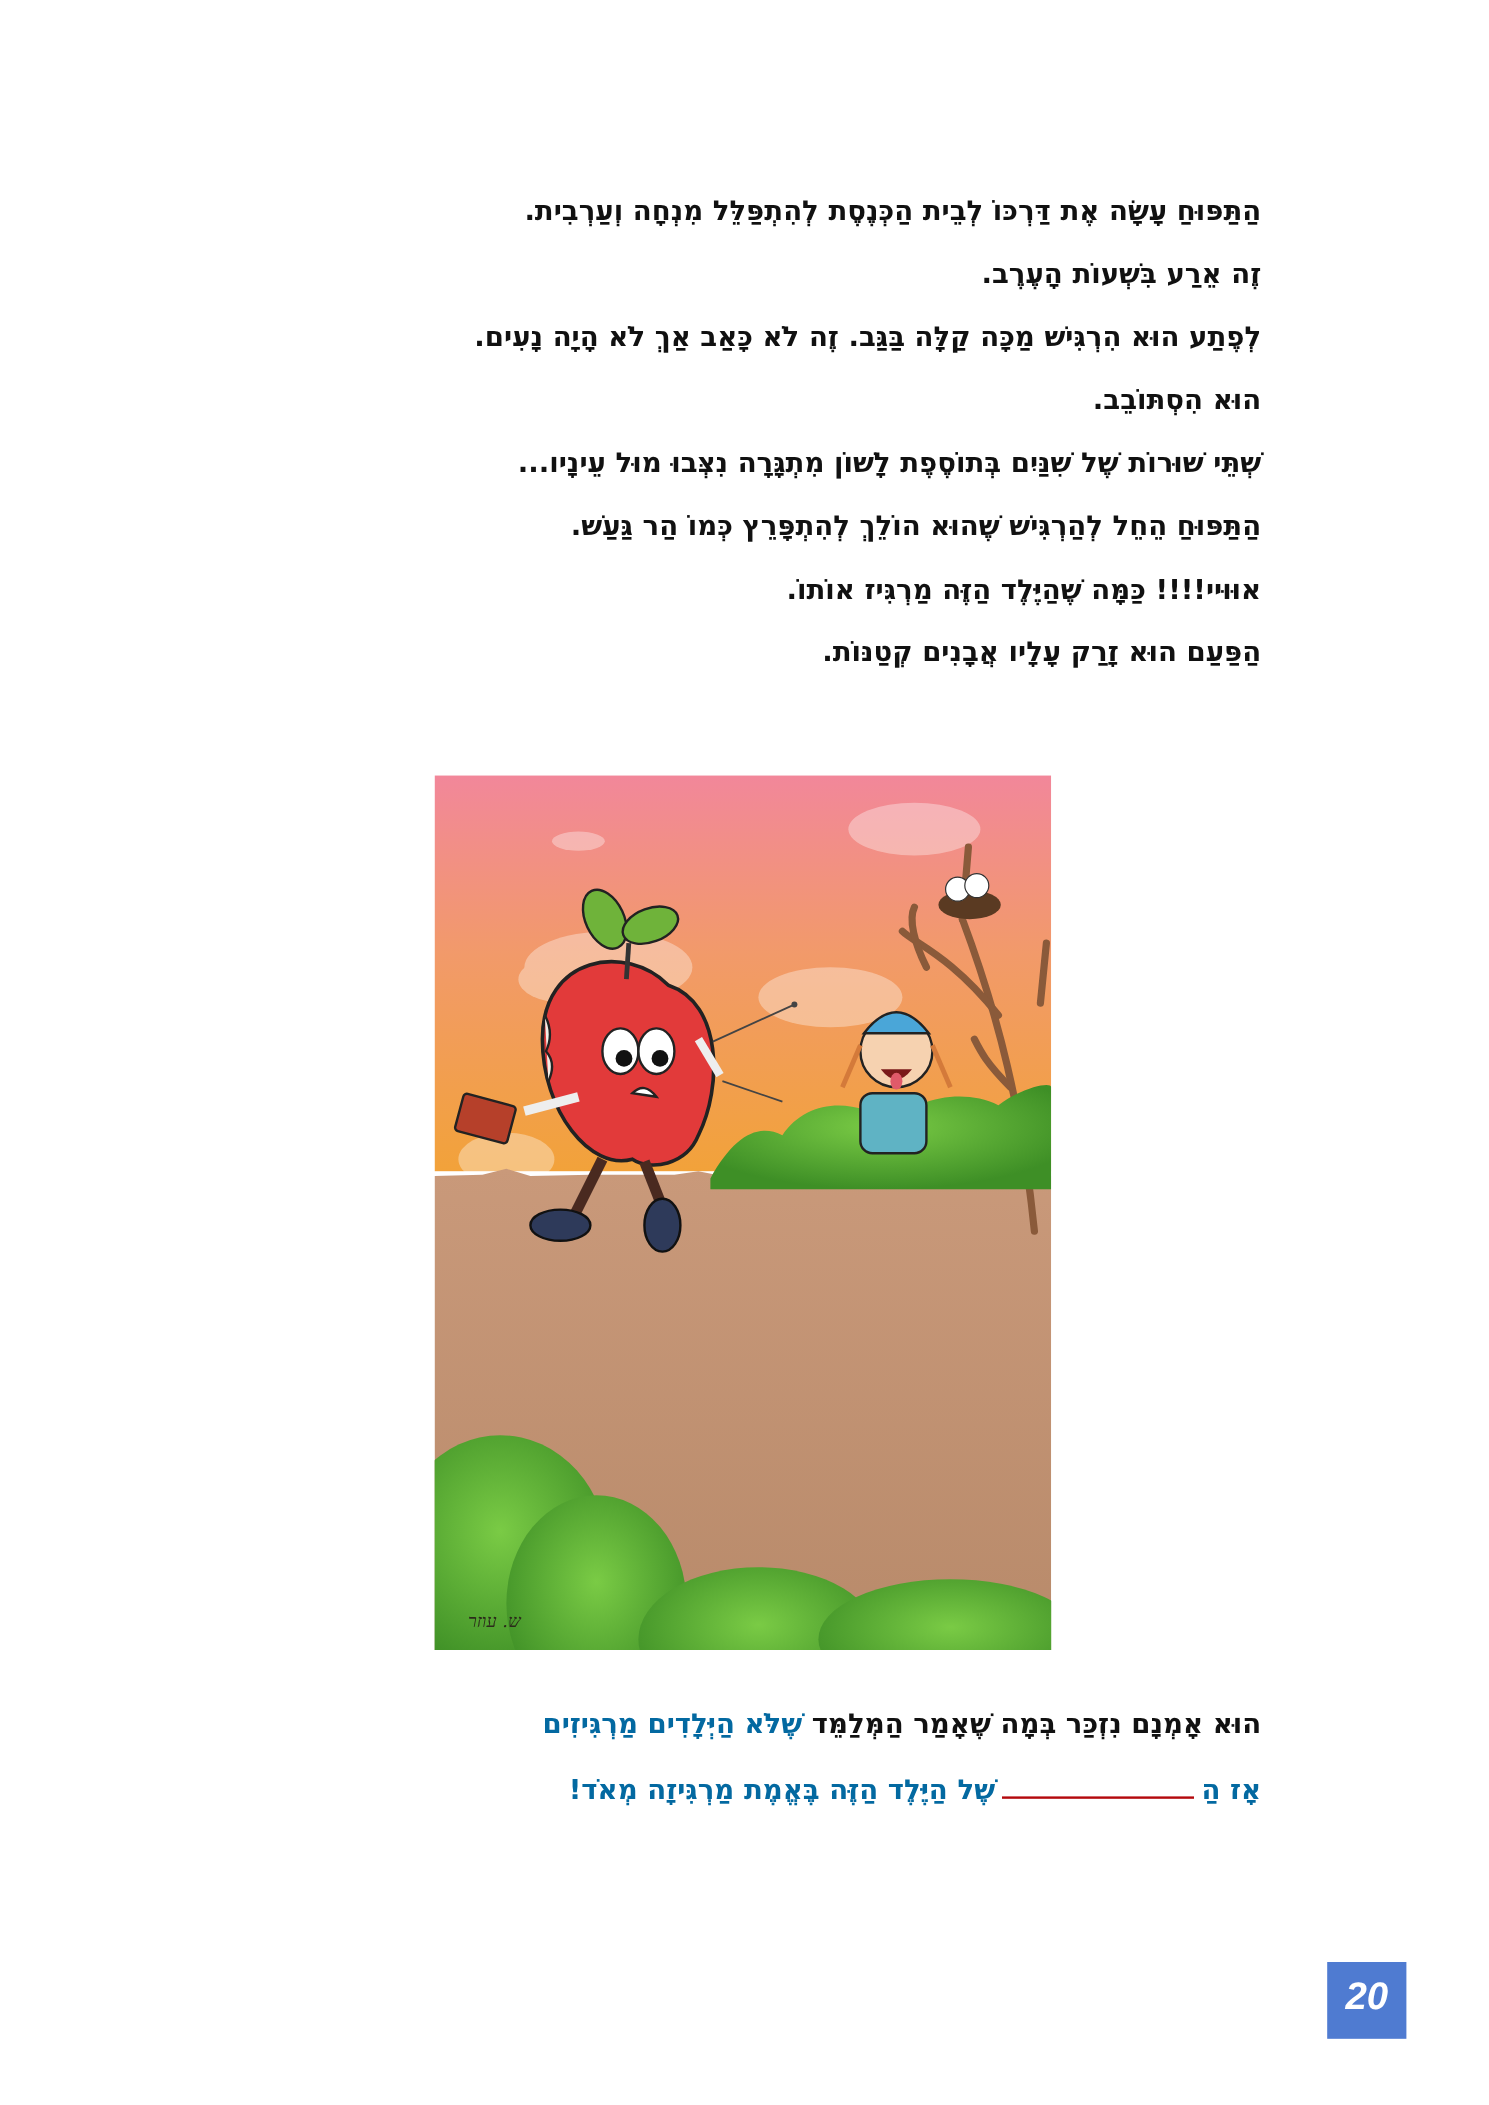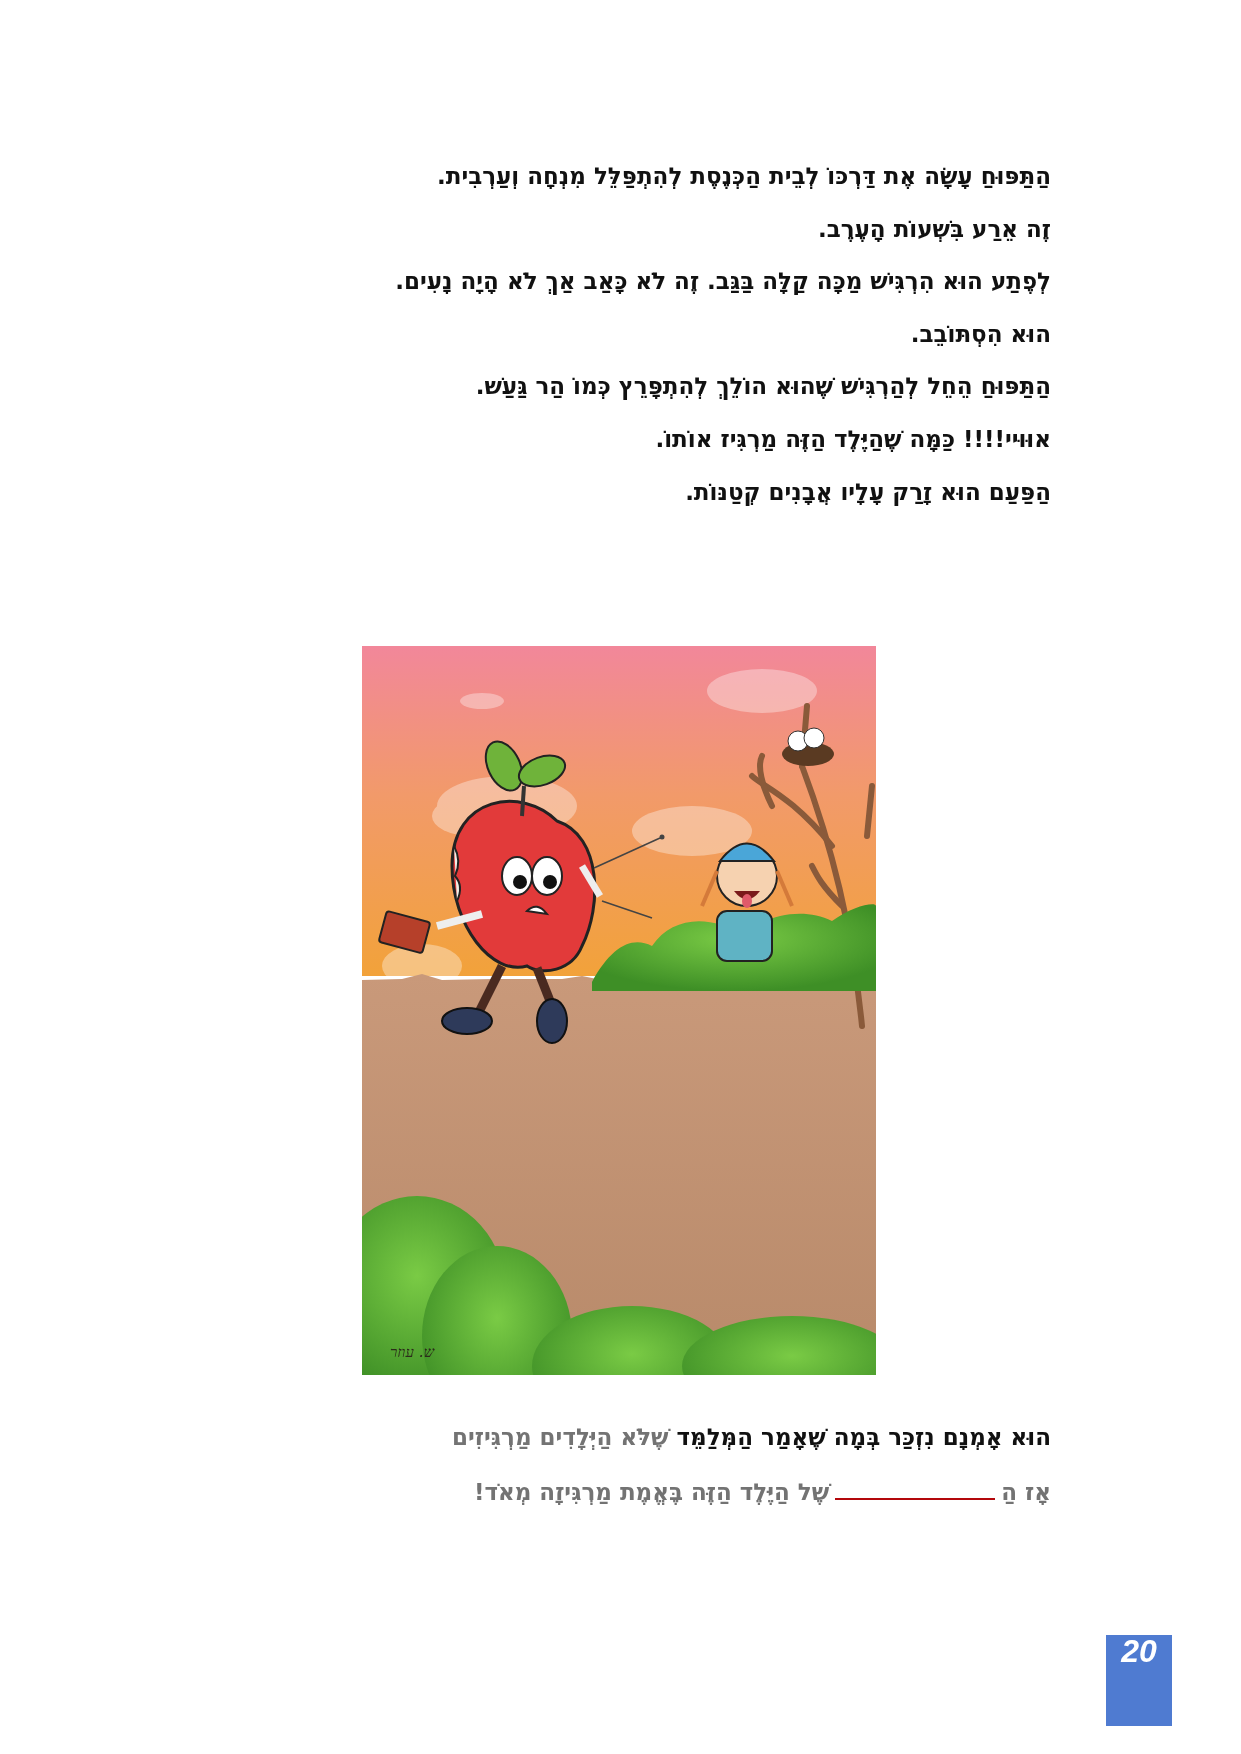--- a/index.html
+++ b/index.html
@@ -62,39 +62,39 @@
     }
     .q-line {
       font-weight: bold;
       font-size: 23px;
       height: 55px;
       line-height: 55px;
       white-space: nowrap;
       margin: 0;
     }
     .black { color: #111111; }
-    .red { color: #737373; }
+    .red { color: #0369a1; }
     .blank {
       display: inline-block;
       width: 190px;
       border-bottom: 2px solid #b3080c;
       height: 18px;
       margin: 0 6px;
       vertical-align: baseline;
     }
     .blank.short { width: 160px; }
     .page-number-box {
       position: absolute;
       left: 1106px;
       top: 1635px;
       width: 66px;
-      height: 91px;
+      height: 64px;
       background: #4f7bd1;
       display: flex;
-      align-items: flex-start;
+      align-items: center;
       justify-content: center;
     }
     .page-number {
       color: #ffffff;
       font-family: "Liberation Sans", sans-serif;
       font-weight: bold;
       font-style: italic;
       font-size: 32px;
       line-height: 1;
       padding-bottom: 8px;
@@ -113,20 +113,21 @@
 </head>
 <body>
 
 <div class="page">
 
   <div class="story">
     <p class="story-line">הַתַּפּוּחַ עָשָׂה אֶת דַּרְכּוֹ לְבֵית הַכְּנֶסֶת לְהִתְפַּלֵּל מִנְחָה וְעַרְבִית.</p>
     <p class="story-line">זֶה אֵרַע בִּשְׁעוֹת הָעֶרֶב.</p>
     <p class="story-line">לְפֶתַע הוּא הִרְגִּישׁ מַכָּה קַלָּה בַּגַּב. זֶה לֹא כָּאַב אַךְ לֹא הָיָה נָעִים.</p>
     <p class="story-line">הוּא הִסְתּוֹבֵב.</p>
+    <p class="story-line">שְׁתֵּי שׁוּרוֹת שֶׁל שִׁנַּיִם בְּתוֹסֶפֶת לָשׁוֹן מִתְגָּרָה נִצְּבוּ מוּל עֵינָיו...</p>
     <p class="story-line">הַתַּפּוּחַ הֵחֵל לְהַרְגִּישׁ שֶׁהוּא הוֹלֵךְ לְהִתְפָּרֵץ כְּמוֹ הַר גַּעַשׁ.</p>
     <p class="story-line">אוּוּיי!!!! כַּמָּה שֶׁהַיֶּלֶד הַזֶּה מַרְגִּיז אוֹתוֹ.</p>
     <p class="story-line">הַפַּעַם הוּא זָרַק עָלָיו אֲבָנִים קְטַנּוֹת.</p>
   </div>
 
   <div class="illustration" title="Cartoon of a bitten red apple character holding a book, walking on a dirt path while a grinning boy with a blue kippah sticks out his tongue from behind bushes; bare tree with a nest of eggs at right; pink-orange sunset sky">
     <svg viewBox="0 0 514 729" xmlns="http://www.w3.org/2000/svg">
       <defs>
         <linearGradient id="sky" x1="0" y1="0" x2="0" y2="1">
           <stop offset="0" stop-color="#f2879a"></stop>

